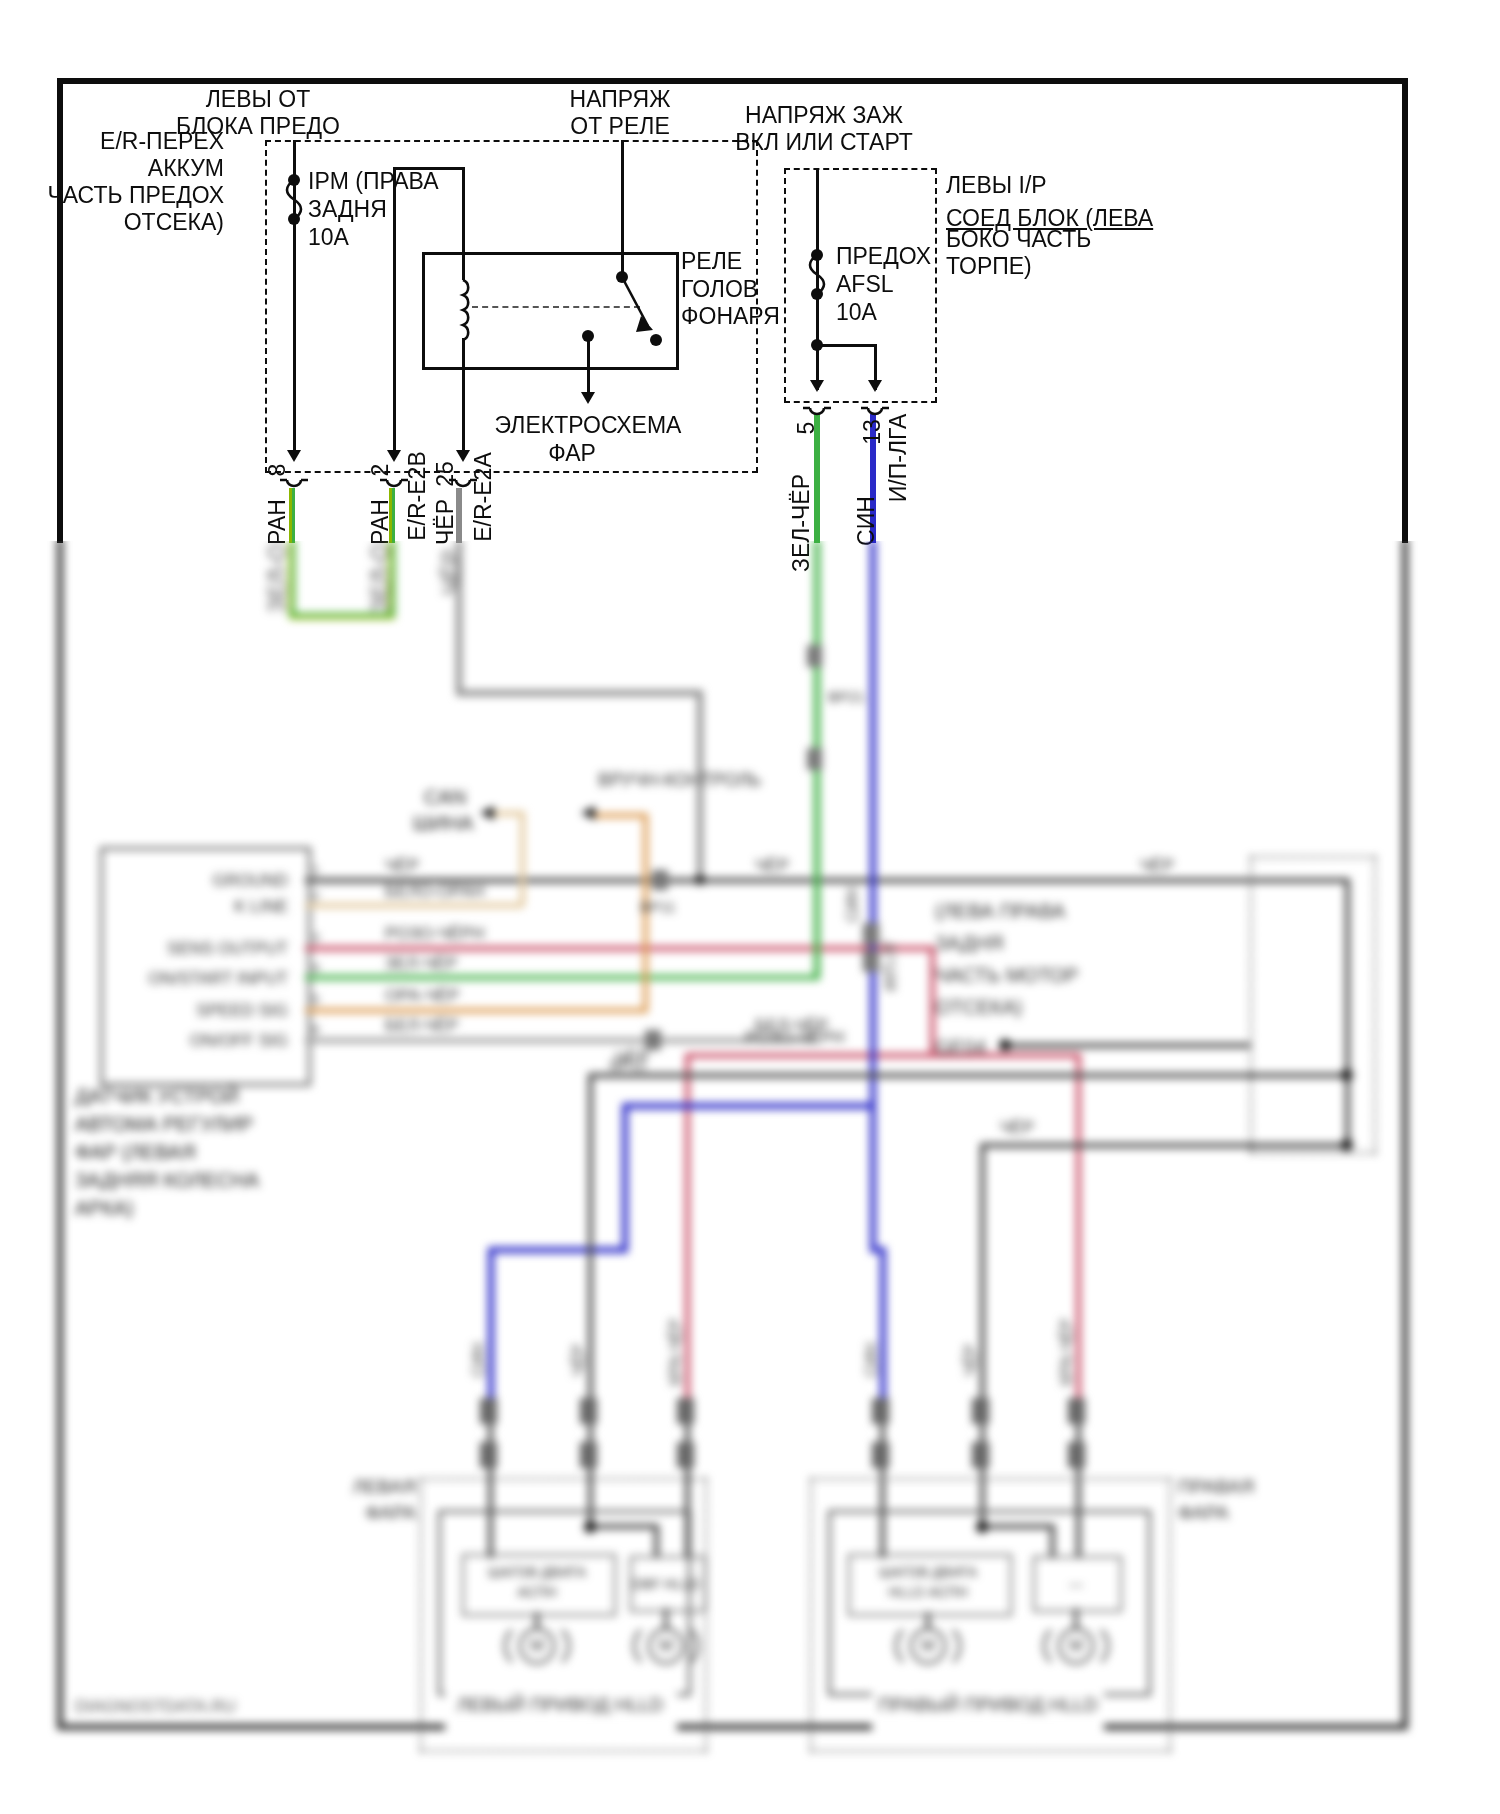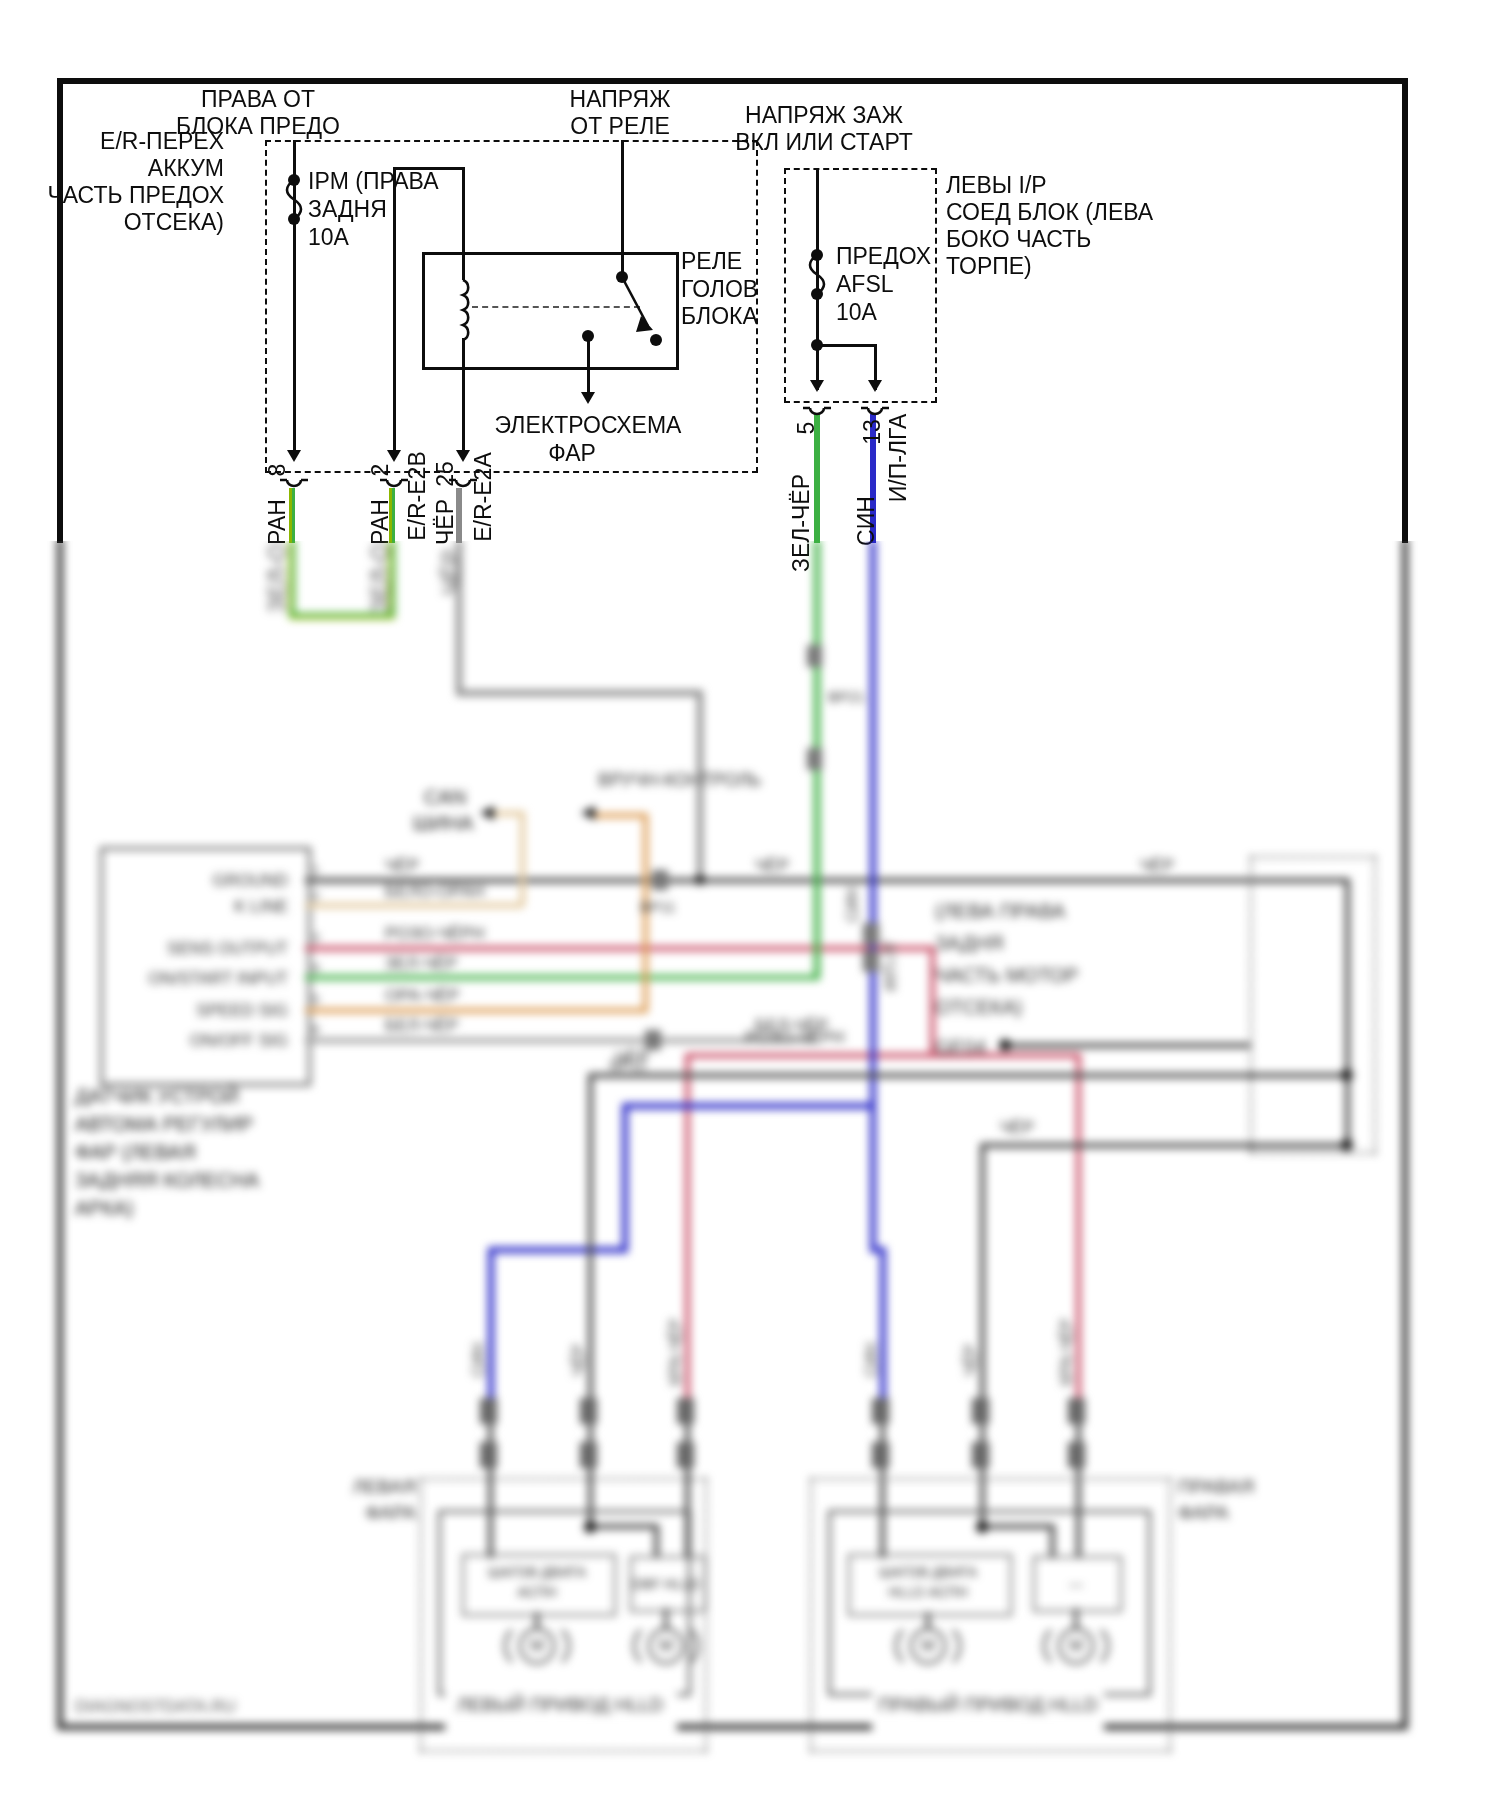--- a/index.html
+++ b/index.html
@@ -76,43 +76,43 @@
         <path d="M463,280 a8,8 0 0 1 0,15 a8,8 0 0 1 0,15 a8,8 0 0 1 0,15 a8,8 0 0 1 0,15"></path>
         <path d="M622,277 L648,326"></path>
         <path d="M280,480 h7 m14,0 h7 M287,480 a7,6 0 0 0 14,0"></path>
         <path d="M380,480 h7 m14,0 h7 M387,480 a7,6 0 0 0 14,0"></path>
         <path d="M449,480 h7 m14,0 h7 M456,480 a7,6 0 0 0 14,0"></path>
         <path d="M803,408 h7 m14,0 h7 M810,408 a7,6 0 0 0 14,0"></path>
         <path d="M861,408 h7 m14,0 h7 M868,408 a7,6 0 0 0 14,0"></path>
       </g>
     </svg>
     <div id="labels-s">
-        <div class="lbl" style="left: 258px; top: 86px; transform: translateX(-50%);">ПРАВА ОТ</div>
+        <div class="lbl" style="left: 258px; top: 86px; transform: translateX(-50%);">ЛЕВЫ ОТ</div>
         <div class="lbl" style="left: 258px; top: 113px; transform: translateX(-50%);">БЛОКА ПРЕДО</div>
         <div class="lbl" style="left: 224px; top: 128px; transform: translateX(-100%);">E/R-ПЕРЕХ</div>
         <div class="lbl" style="left: 224px; top: 155px; transform: translateX(-100%);">АККУМ</div>
         <div class="lbl" style="left: 224px; top: 182px; transform: translateX(-100%);">ЧАСТЬ ПРЕДОХ</div>
         <div class="lbl" style="left: 224px; top: 209px; transform: translateX(-100%);">ОТСЕКА)</div>
         <div class="lbl" style="left: 308px; top: 168px;">IPM (ПРАВА</div>
         <div class="lbl" style="left: 308px; top: 196px;">ЗАДНЯ</div>
         <div class="lbl" style="left: 308px; top: 224px;">10A</div>
         <div class="lbl" style="left: 620px; top: 86px; transform: translateX(-50%);">НАПРЯЖ</div>
         <div class="lbl" style="left: 620px; top: 113px; transform: translateX(-50%);">ОТ РЕЛЕ</div>
         <div class="lbl" style="left: 681px; top: 248px;">РЕЛЕ</div>
         <div class="lbl" style="left: 681px; top: 276px;">ГОЛОВ</div>
-        <div class="lbl" style="left: 681px; top: 303px;">БЛОКА</div>
+        <div class="lbl" style="left: 681px; top: 303px;">ФОНАРЯ</div>
         <div class="lbl" style="left: 588px; top: 412px; transform: translateX(-50%);">ЭЛЕКТРОСХЕМА</div>
         <div class="lbl" style="left: 572px; top: 440px; transform: translateX(-50%);">ФАР</div>
         <div class="lbl" style="left: 824px; top: 102px; transform: translateX(-50%);">НАПРЯЖ ЗАЖ</div>
         <div class="lbl" style="left: 824px; top: 129px; transform: translateX(-50%);">ВКЛ ИЛИ СТАРТ</div>
         <div class="lbl" style="left: 836px; top: 243px;">ПРЕДОХ</div>
         <div class="lbl" style="left: 836px; top: 271px;">AFSL</div>
         <div class="lbl" style="left: 836px; top: 299px;">10A</div>
         <div class="lbl" style="left: 946px; top: 172px;">ЛЕВЫ I/P</div>
-        <div class="lbl" style="left: 946px; top: 199px;">СОЕД БЛОК (ЛЕВА</div>
+        <div class="lbl" style="left: 946px; top: 205px; text-decoration: underline;">СОЕД БЛОК (ЛЕВА</div>
         <div class="lbl" style="left: 946px; top: 226px;">БОКО ЧАСТЬ</div>
         <div class="lbl" style="left: 946px; top: 253px;">ТОРПЕ)</div>
         <div class="lbl" style="left: 277px; top: 470px; transform: translate(-50%, -50%) rotate(-90deg);">8</div>
         <div class="lbl" style="left: 380px; top: 470px; transform: translate(-50%, -50%) rotate(-90deg);">2</div>
         <div class="lbl" style="left: 445px; top: 474px; transform: translate(-50%, -50%) rotate(-90deg);">25</div>
         <div class="lbl" style="left: 417px; top: 496px; transform: translate(-50%, -50%) rotate(-90deg);">E/R-E2B</div>
         <div class="lbl" style="left: 483px; top: 497px; transform: translate(-50%, -50%) rotate(-90deg);">E/R-E2A</div>
         <div class="lbl" style="left: 445px; top: 522px; transform: translate(-50%, -50%) rotate(-90deg);">ЧЁР</div>
         <div class="lbl" style="left: 277px; top: 522px; transform: translate(-50%, -50%) rotate(-90deg);">РАН</div>
         <div class="lbl" style="left: 380px; top: 522px; transform: translate(-50%, -50%) rotate(-90deg);">РАН</div>

